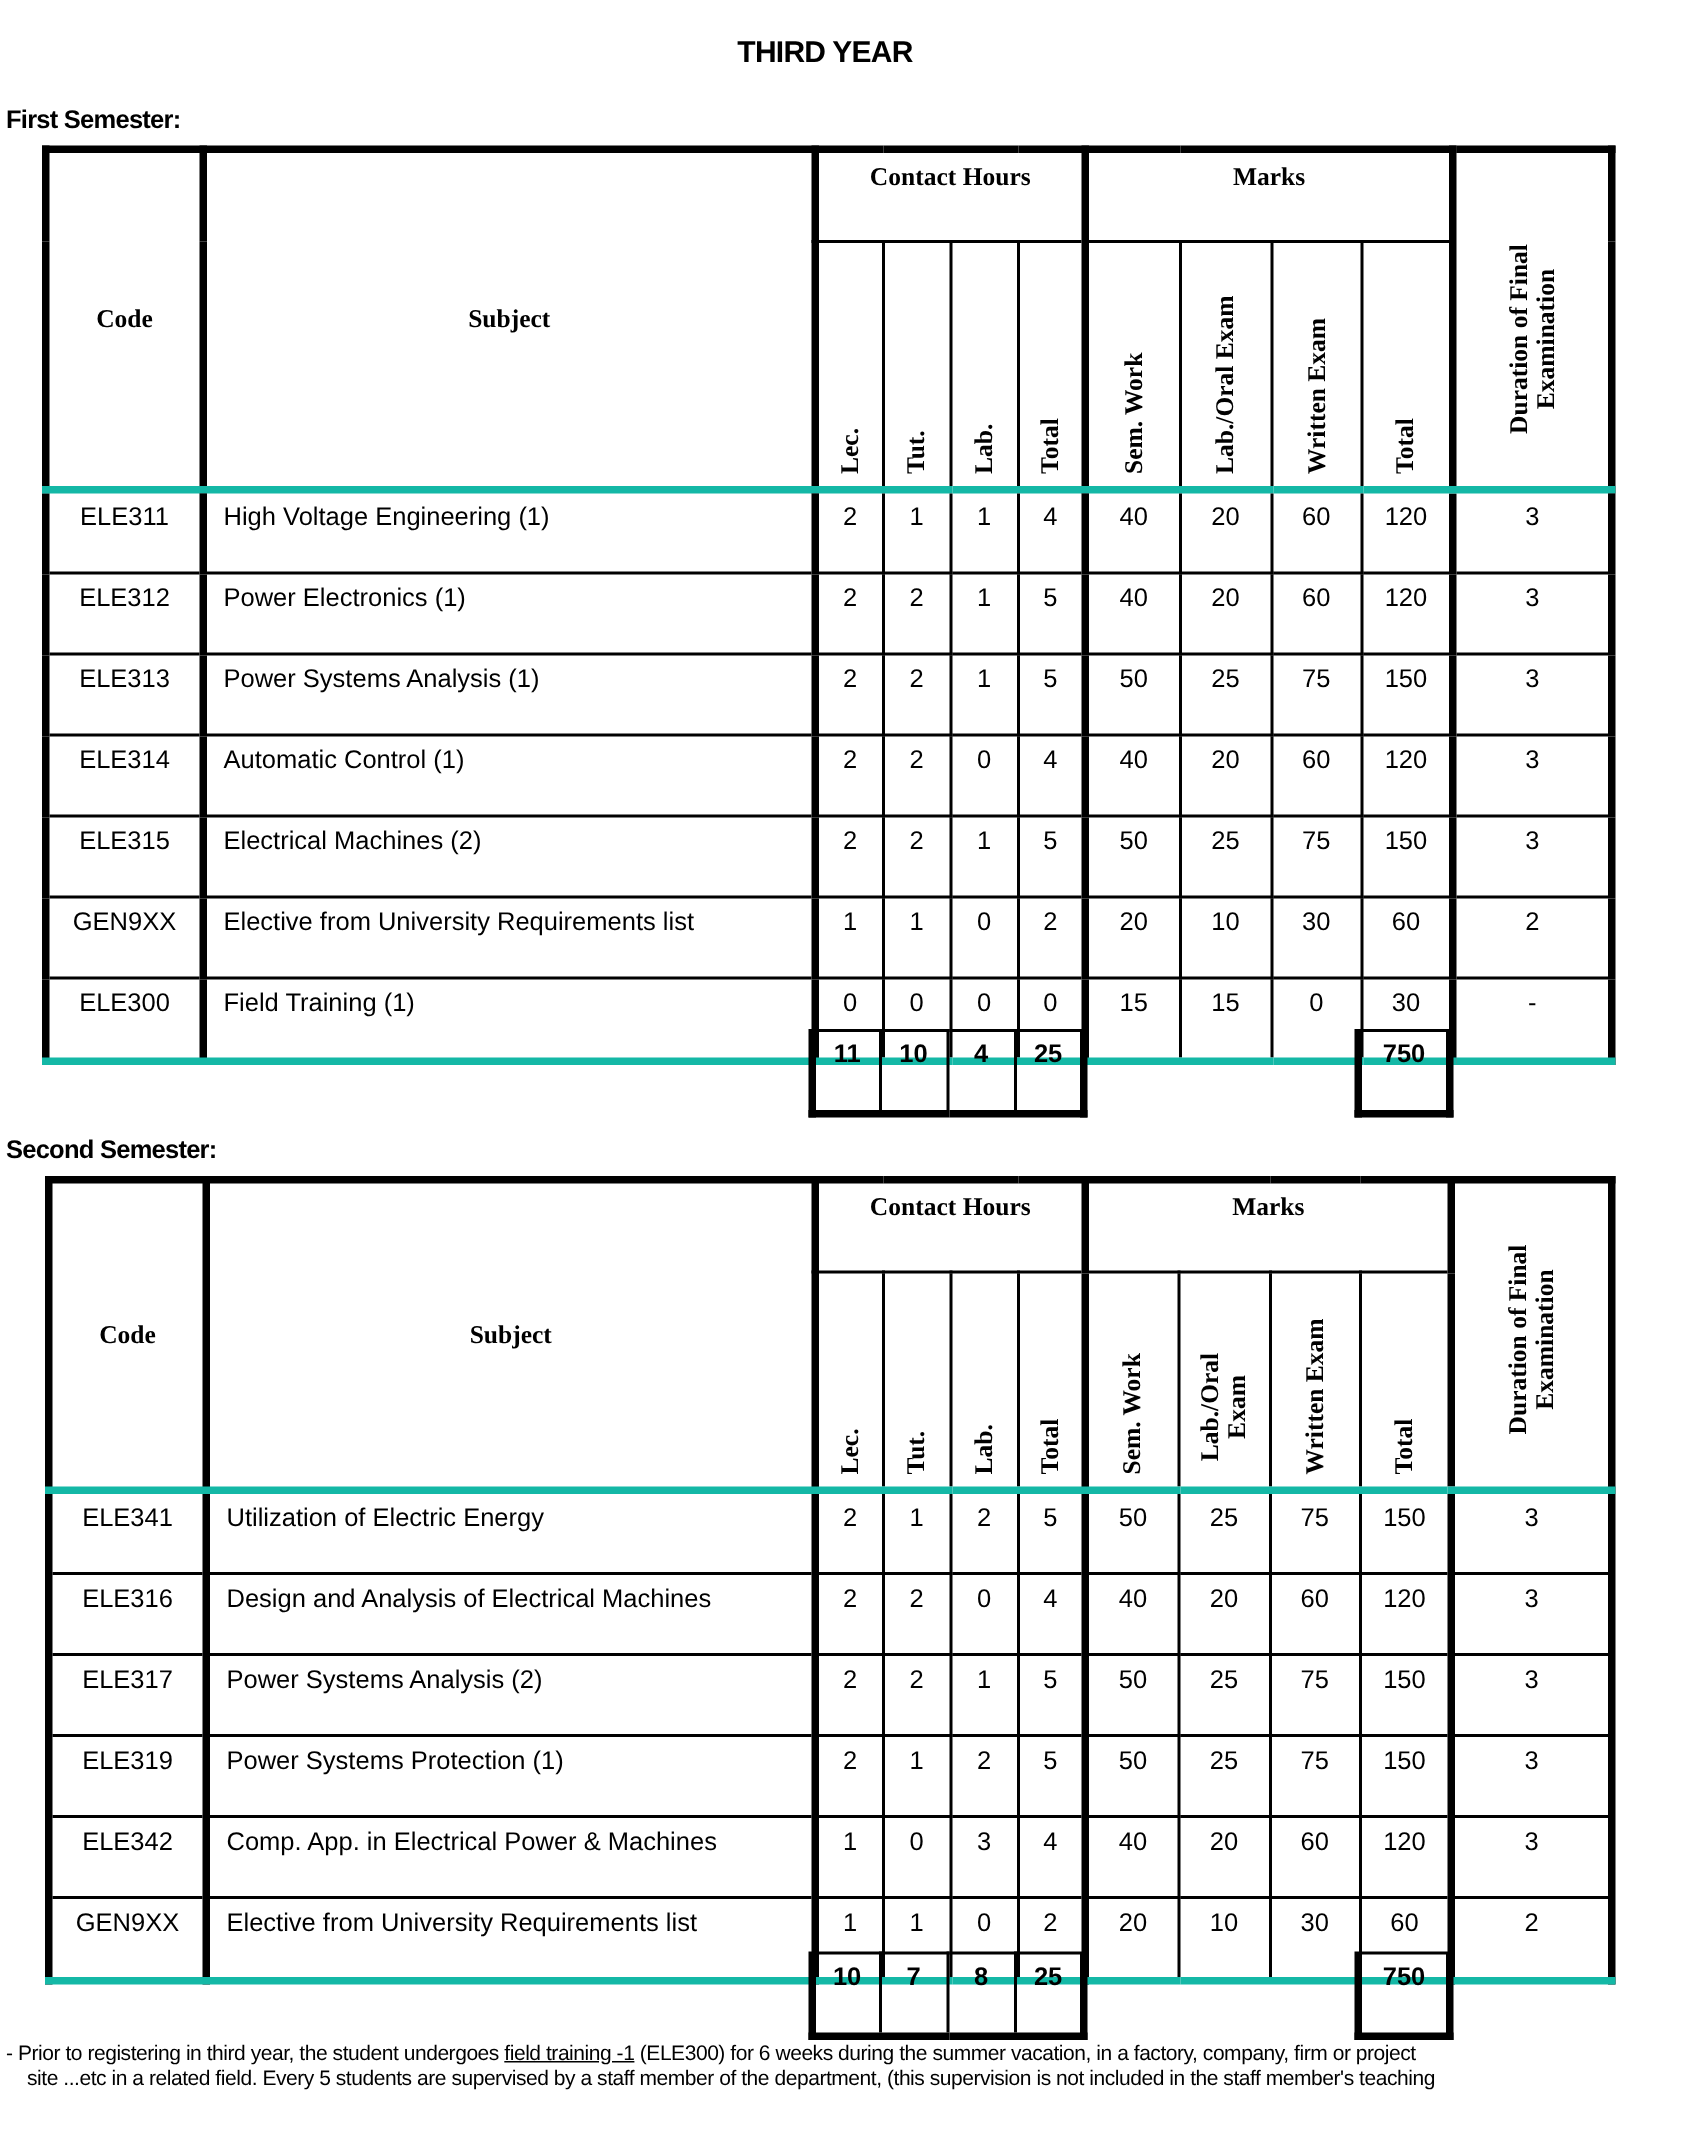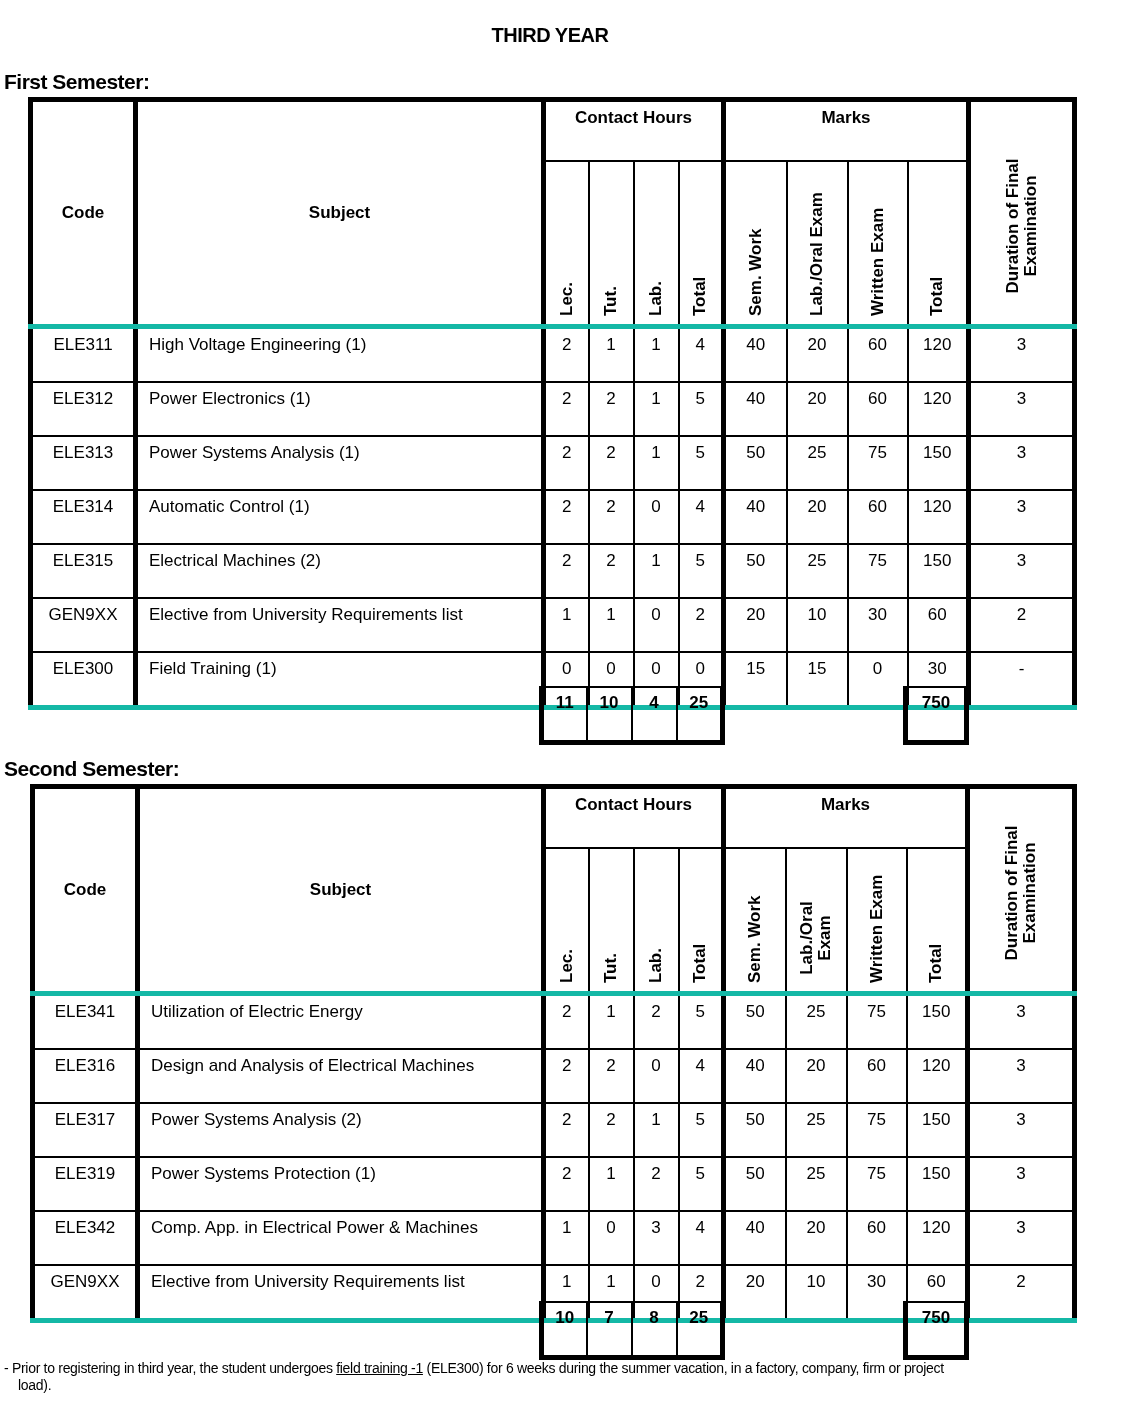--- a/index.html
+++ b/index.html
@@ -1,23 +1,23 @@
 <!DOCTYPE html>
 <html><head>
 <meta charset="utf-8">
 <style>
   html, body { margin: 0; padding: 0; background: #ffffff; }
   body { width: 1123px; height: 1426px; position: relative; overflow: hidden;
          font-family: "Liberation Sans", "DejaVu Sans", sans-serif; color: #000; }
   .title { position: absolute; left: 0; width: 1100px; top: 24px; text-align: center;
            font-weight: bold; font-size: 20px; letter-spacing: -0.5px; }
-  .sem-label { position: absolute; left: 4px; font-weight: bold; font-size: 21px; letter-spacing: -0.5px; }
+  .sem-label { position: absolute; left: 4px; font-weight: bold; font-size: 17px; letter-spacing: -0.5px; }
   .sem-table { position: absolute; border-collapse: collapse; table-layout: fixed; }
   .sem-table td, .sem-table th { border: 2px solid #000; padding: 0; font-size: 17px; font-weight: normal; }
-  .sem-table th { font-weight: bold; font-size: 17px; }
+  .sem-table th { font-weight: bold; font-size: 17px; font-family: Liberation Serif, serif; }
   .sem-table .thick-l { border-left: 5px solid #000; }
   .sem-table .thick-r { border-right: 5px solid #000; }
   .sem-table .thick-t { border-top: 5px solid #000; }
   .sem-table .thick-b { border-bottom: 5px solid #14b8a6; }
   .hdr-top { height: 52px; vertical-align: top; padding-top: 6px !important; text-align: center; }
   .hdr-main { vertical-align: middle; text-align: center; }
   .rot-wrap { height: 162px; position: relative; }
   .rot { position: absolute; left: 50%; bottom: 8px; transform-origin: left bottom;
          transform: rotate(-90deg) translateY(50%); white-space: nowrap; font-weight: bold; font-size: 17px; line-height: 18px; }
   .rot.two { white-space: normal; width: 130px; text-align: center; }
@@ -394,14 +394,14 @@
 <table class="totals" style="left:903px; top:1301px; width:66px;">
   <tbody>
       <tr>
     <td style="border-left:5px solid #000; border-right:5px solid #000; border-bottom:5px solid #000;">750</td>
   </tr>
 </tbody>
   </table>
 
 <div class="note">
   <span>- Prior to registering in third year, the student undergoes </span><u>field training -1</u><span> (ELE300)  for 6 weeks during the summer vacation, in a factory, company, firm or project</span>
-  <span class="indent">load).</span>
+  <span class="indent">site ...etc in a related field. Every 5 students are supervised by a staff member of the department, (this supervision is not included in the staff member's teaching</span>
 </div>
 
 </body></html>

